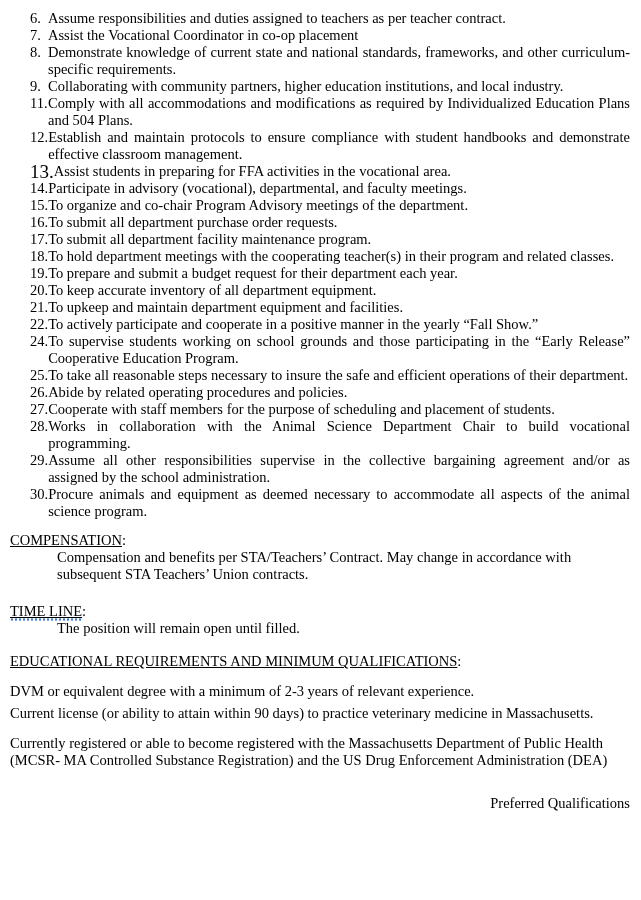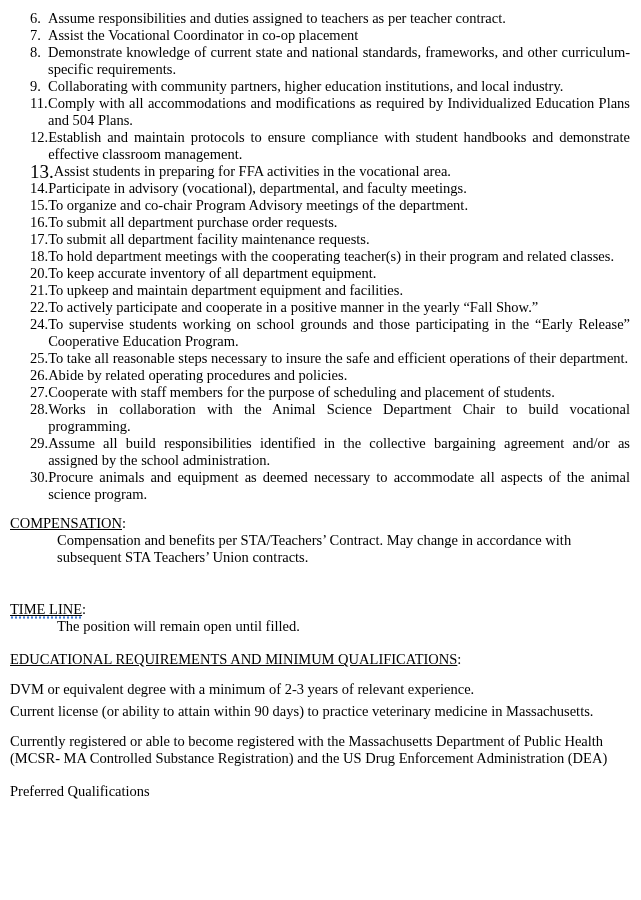--- a/index.html
+++ b/index.html
@@ -30,28 +30,28 @@
   .heading .u.squiggle {
     background-image: radial-gradient(circle, var(--grammar) 1px, rgba(0,0,0,0) 1.3px);
     background-size: 4px 3px;
     background-repeat: repeat-x;
     background-position: 0 bottom;
     padding-bottom: 2px;
   }
   .body-indent { margin-left: 47px; }
 
   .sec-compensation { margin-top: 12px; }
-  .sec-timeline    { margin-top: 35px; }
+  .sec-timeline    { margin-top: 20px; }
   .sec-educational { margin-top: 16px; }
 
   .para { margin: 0; }
   .para-dvm          { margin-top: 13px; }
   .para-license      { margin-top: 5px; }
   .para-registration { margin-top: 13px; }
-  .para-preferred    { margin-top: 16px; }
+  .para-preferred    { margin-top: 26px; text-align: right; }
 </style>
 </head>
 <body>
 
 <div class="page">
 
   <div class="list">
 
       <div class="item">
         <span class="num">6.</span>
@@ -99,28 +99,32 @@
         <span class="txt">To organize and co-chair Program Advisory meetings of the department.</span>
       </div>
 
       <div class="item">
         <span class="num">16.</span>
         <span class="txt">To submit all department purchase order requests.</span>
       </div>
 
       <div class="item">
         <span class="num">17.</span>
-        <span class="txt">To submit all department facility maintenance requests.</span>
+        <span class="txt">To submit all department facility maintenance program.</span>
       </div>
 
       <div class="item">
         <span class="num">18.</span>
         <span class="txt">To hold department meetings with the cooperating teacher(s) in their program and related classes.</span>
       </div>
 
+      <div class="item">
+        <span class="num">19.</span>
+        <span class="txt">To prepare and submit a budget request for their department each year.</span>
+      </div>
 
       <div class="item">
         <span class="num">20.</span>
         <span class="txt">To keep accurate inventory of all department equipment.</span>
       </div>
 
       <div class="item">
         <span class="num">21.</span>
         <span class="txt">To upkeep and maintain department equipment and facilities.</span>
       </div>
@@ -151,21 +155,21 @@
         <span class="txt">Cooperate with staff members for the purpose of scheduling and placement of students.</span>
       </div>
 
       <div class="item">
         <span class="num">28.</span>
         <span class="txt justify">Works in collaboration with the Animal Science Department Chair to build vocational programming.</span>
       </div>
 
       <div class="item">
         <span class="num">29.</span>
-        <span class="txt justify">Assume all build responsibilities identified in the collective bargaining agreement and/or as assigned by the school administration.</span>
+        <span class="txt justify">Assume all other responsibilities supervise in the collective bargaining agreement and/or as assigned by the school administration.</span>
       </div>
 
       <div class="item">
         <span class="num">30.</span>
         <span class="txt justify">Procure animals and equipment as deemed necessary to accommodate all aspects of the animal science program.</span>
       </div>
 
   </div>
 
   <div class="section sec-compensation">

